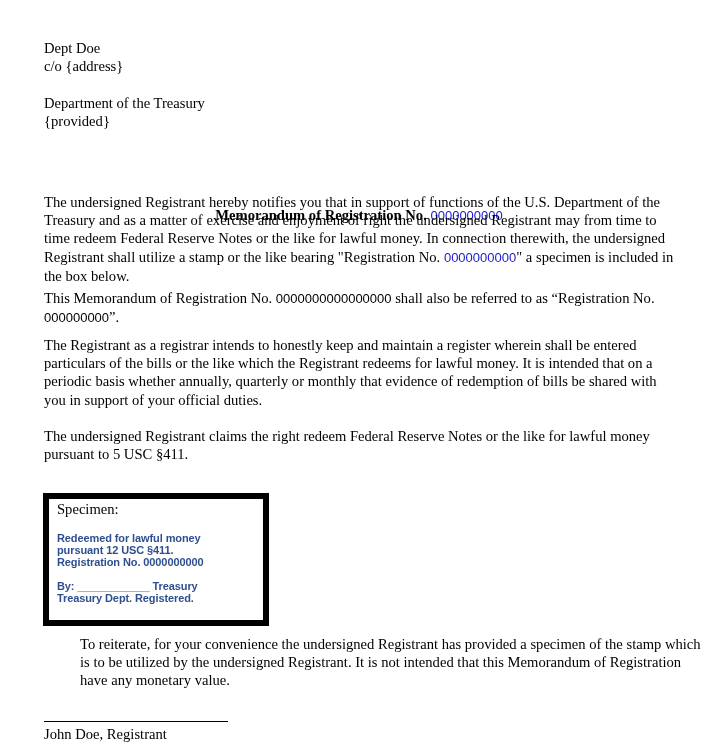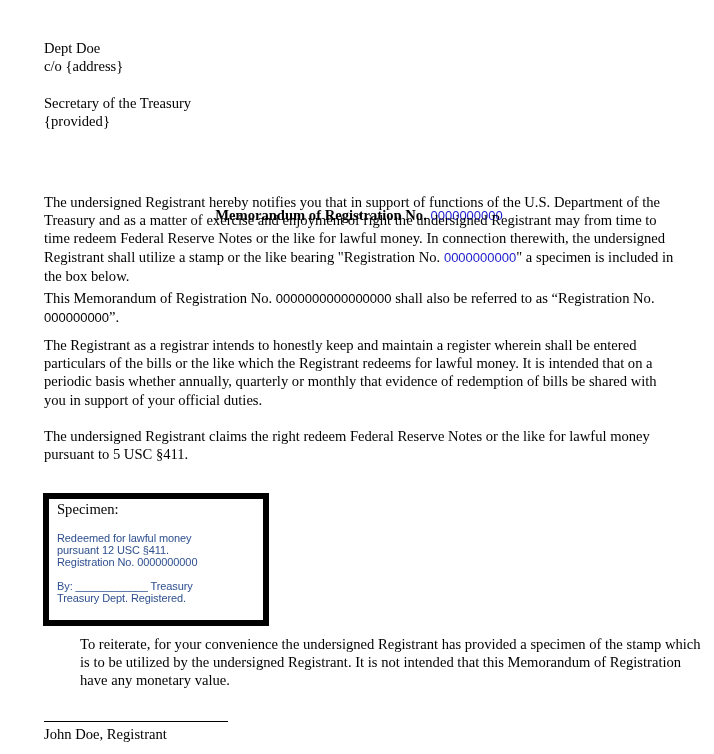--- a/index.html
+++ b/index.html
@@ -79,21 +79,21 @@
       position: absolute;
       left: 8px;
       top: 1px;
       line-height: 18px;
     }
     .stamp {
       position: absolute;
       left: 8px;
       top: 33px;
       font-family: "Liberation Sans", sans-serif;
-      font-weight: normal;
+      font-weight: bold;
       font-size: 11px;
       color: #2e4f8f;
       line-height: 12px;
       letter-spacing: -0.1px;
     }
     .stamp .gap { height: 12px; }
     .sig-line {
       position: absolute;
       left: 0;
       top: 721px;
@@ -111,21 +111,21 @@
 <body>
 
 <div class="page">
 
   <div class="sender line-block">
     <div>Dept Doe</div>
     <div>c/o {address}</div>
   </div>
 
   <div class="recipient line-block">
-    <div>Secretary of the Treasury</div>
+    <div>Department of the Treasury</div>
     <div>{provided}</div>
   </div>
 
   <div class="title">
     <span>Memorandum of Registration No.</span>
     <span class="num">0000000000</span>
   </div>
 
   <div class="para p1">
     <span>The undersigned Registrant hereby notifies you that in support of functions of the U.S. Department of the Treasury and as a matter of exercise and enjoyment of right the undersigned Registrant may from time to time redeem Federal Reserve Notes or the like for lawful money. In connection therewith, the undersigned Registrant shall utilize a stamp or the like bearing "Registration No. </span><span class="num-sans blue">0000000000</span><span>" a specimen is included in the box below.</span>

